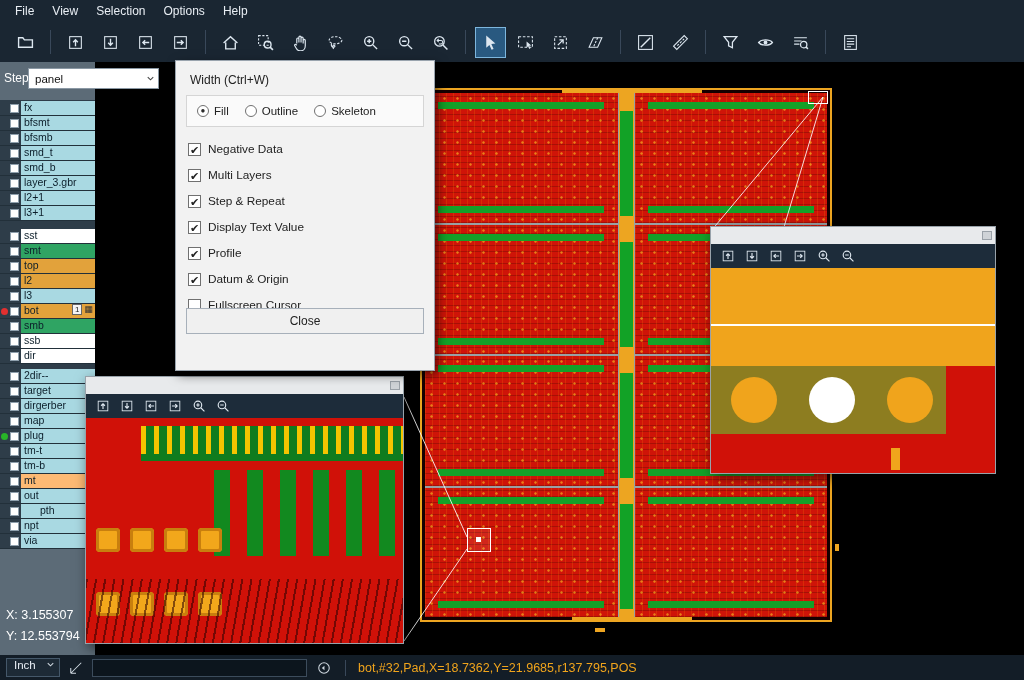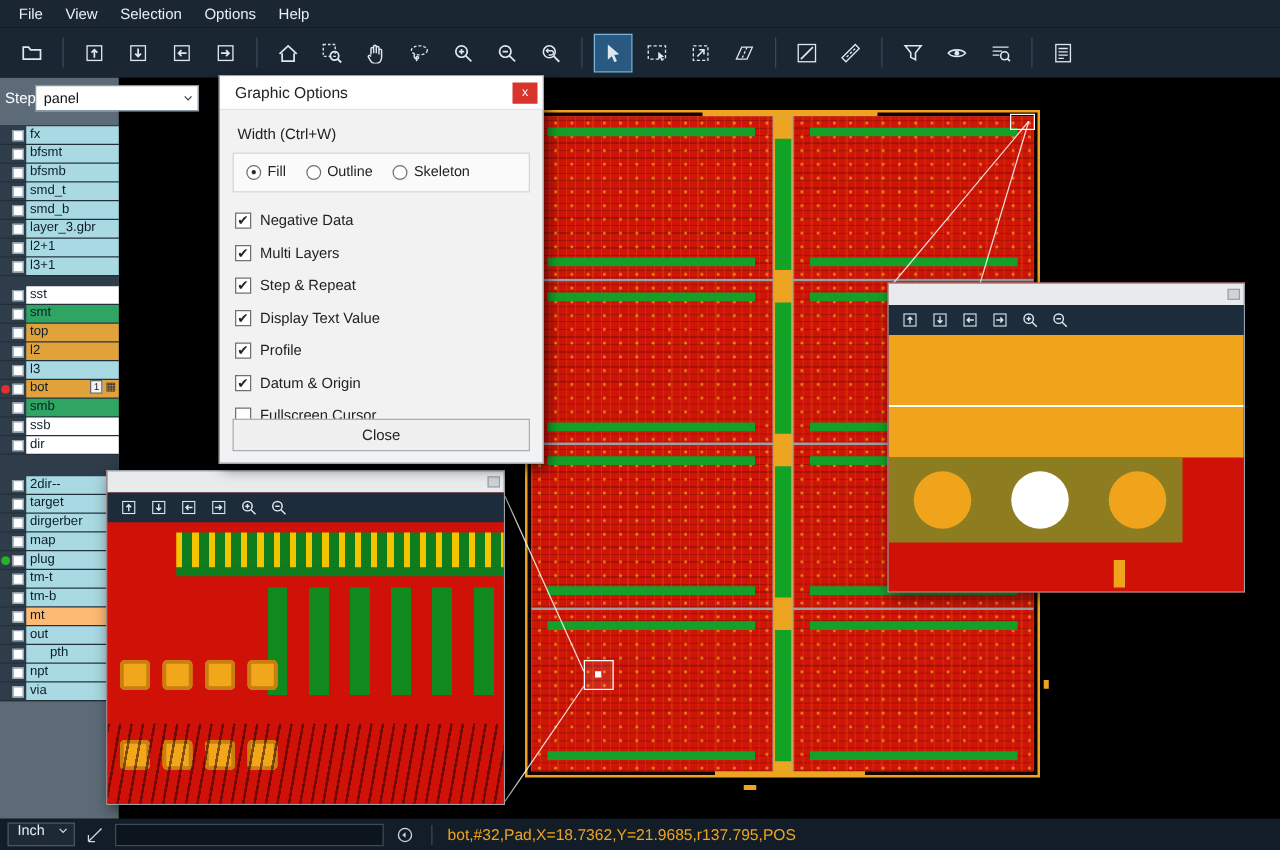--- a/index.html
+++ b/index.html
@@ -603,21 +603,21 @@
 
       <div class="layer-row">
         <span class="ldot"></span>
         <span class="lcb"></span>
         <span class="lcell" style="background: rgb(255, 255, 255);">
           <span class="lname">dir</span>
 
         </span>
       </div>
 
-      <div class="layer-row" style="margin-top: 17px;">
+      <div class="layer-row" style="margin-top: 5px;">
         <span class="ldot"></span>
         <span class="lcb"></span>
         <span class="lcell" style="background: rgb(169, 217, 226);">
           <span class="lname">2dir--</span>
 
         </span>
       </div>
 
       <div class="layer-row">
         <span class="ldot"></span>
@@ -711,20 +711,24 @@
 
       <div class="layer-row">
         <span class="ldot"></span>
         <span class="lcb"></span>
         <span class="lcell" style="background: rgb(169, 217, 226);">
           <span class="lname">via</span>
 
         </span>
       </div>
     </div>
+  <div class="coords">
+    <div>X: 3.155307</div>
+    <div>Y: 12.553794</div>
+  </div>
 </div>
 
 <div class="zwin zwin1">
   <div class="zw-title">
     <button class="zw-btn"></button>
   </div>
   <div class="zw-toolbar">
     <button class="zbtn">
         <svg class="ic14">
           <use href="#s-pgup"></use>
@@ -816,24 +820,20 @@
     <div class="zw2-khaki">
       <div class="zw2-circle zc1"></div>
       <div class="zw2-circle zc2"></div>
       <div class="zw2-circle zc3"></div>
     </div>
     <div class="zw2-small-rect"></div>
   </div>
 </div>
 
 <div class="dialog">
-  <div class="dlg-title">
-    <span class="dlg-title-text">Graphic Options</span>
-    <button class="dlg-close">x</button>
-  </div>
   <div class="dlg-body">
     <div class="dlg-width-label">Width (Ctrl+W)</div>
     <div class="radio-box">
 
         <label class="radio">
           <span class="rcircle">
             <span class="rdot">●</span>
           </span>
           <span>Fill</span>
         </label>

